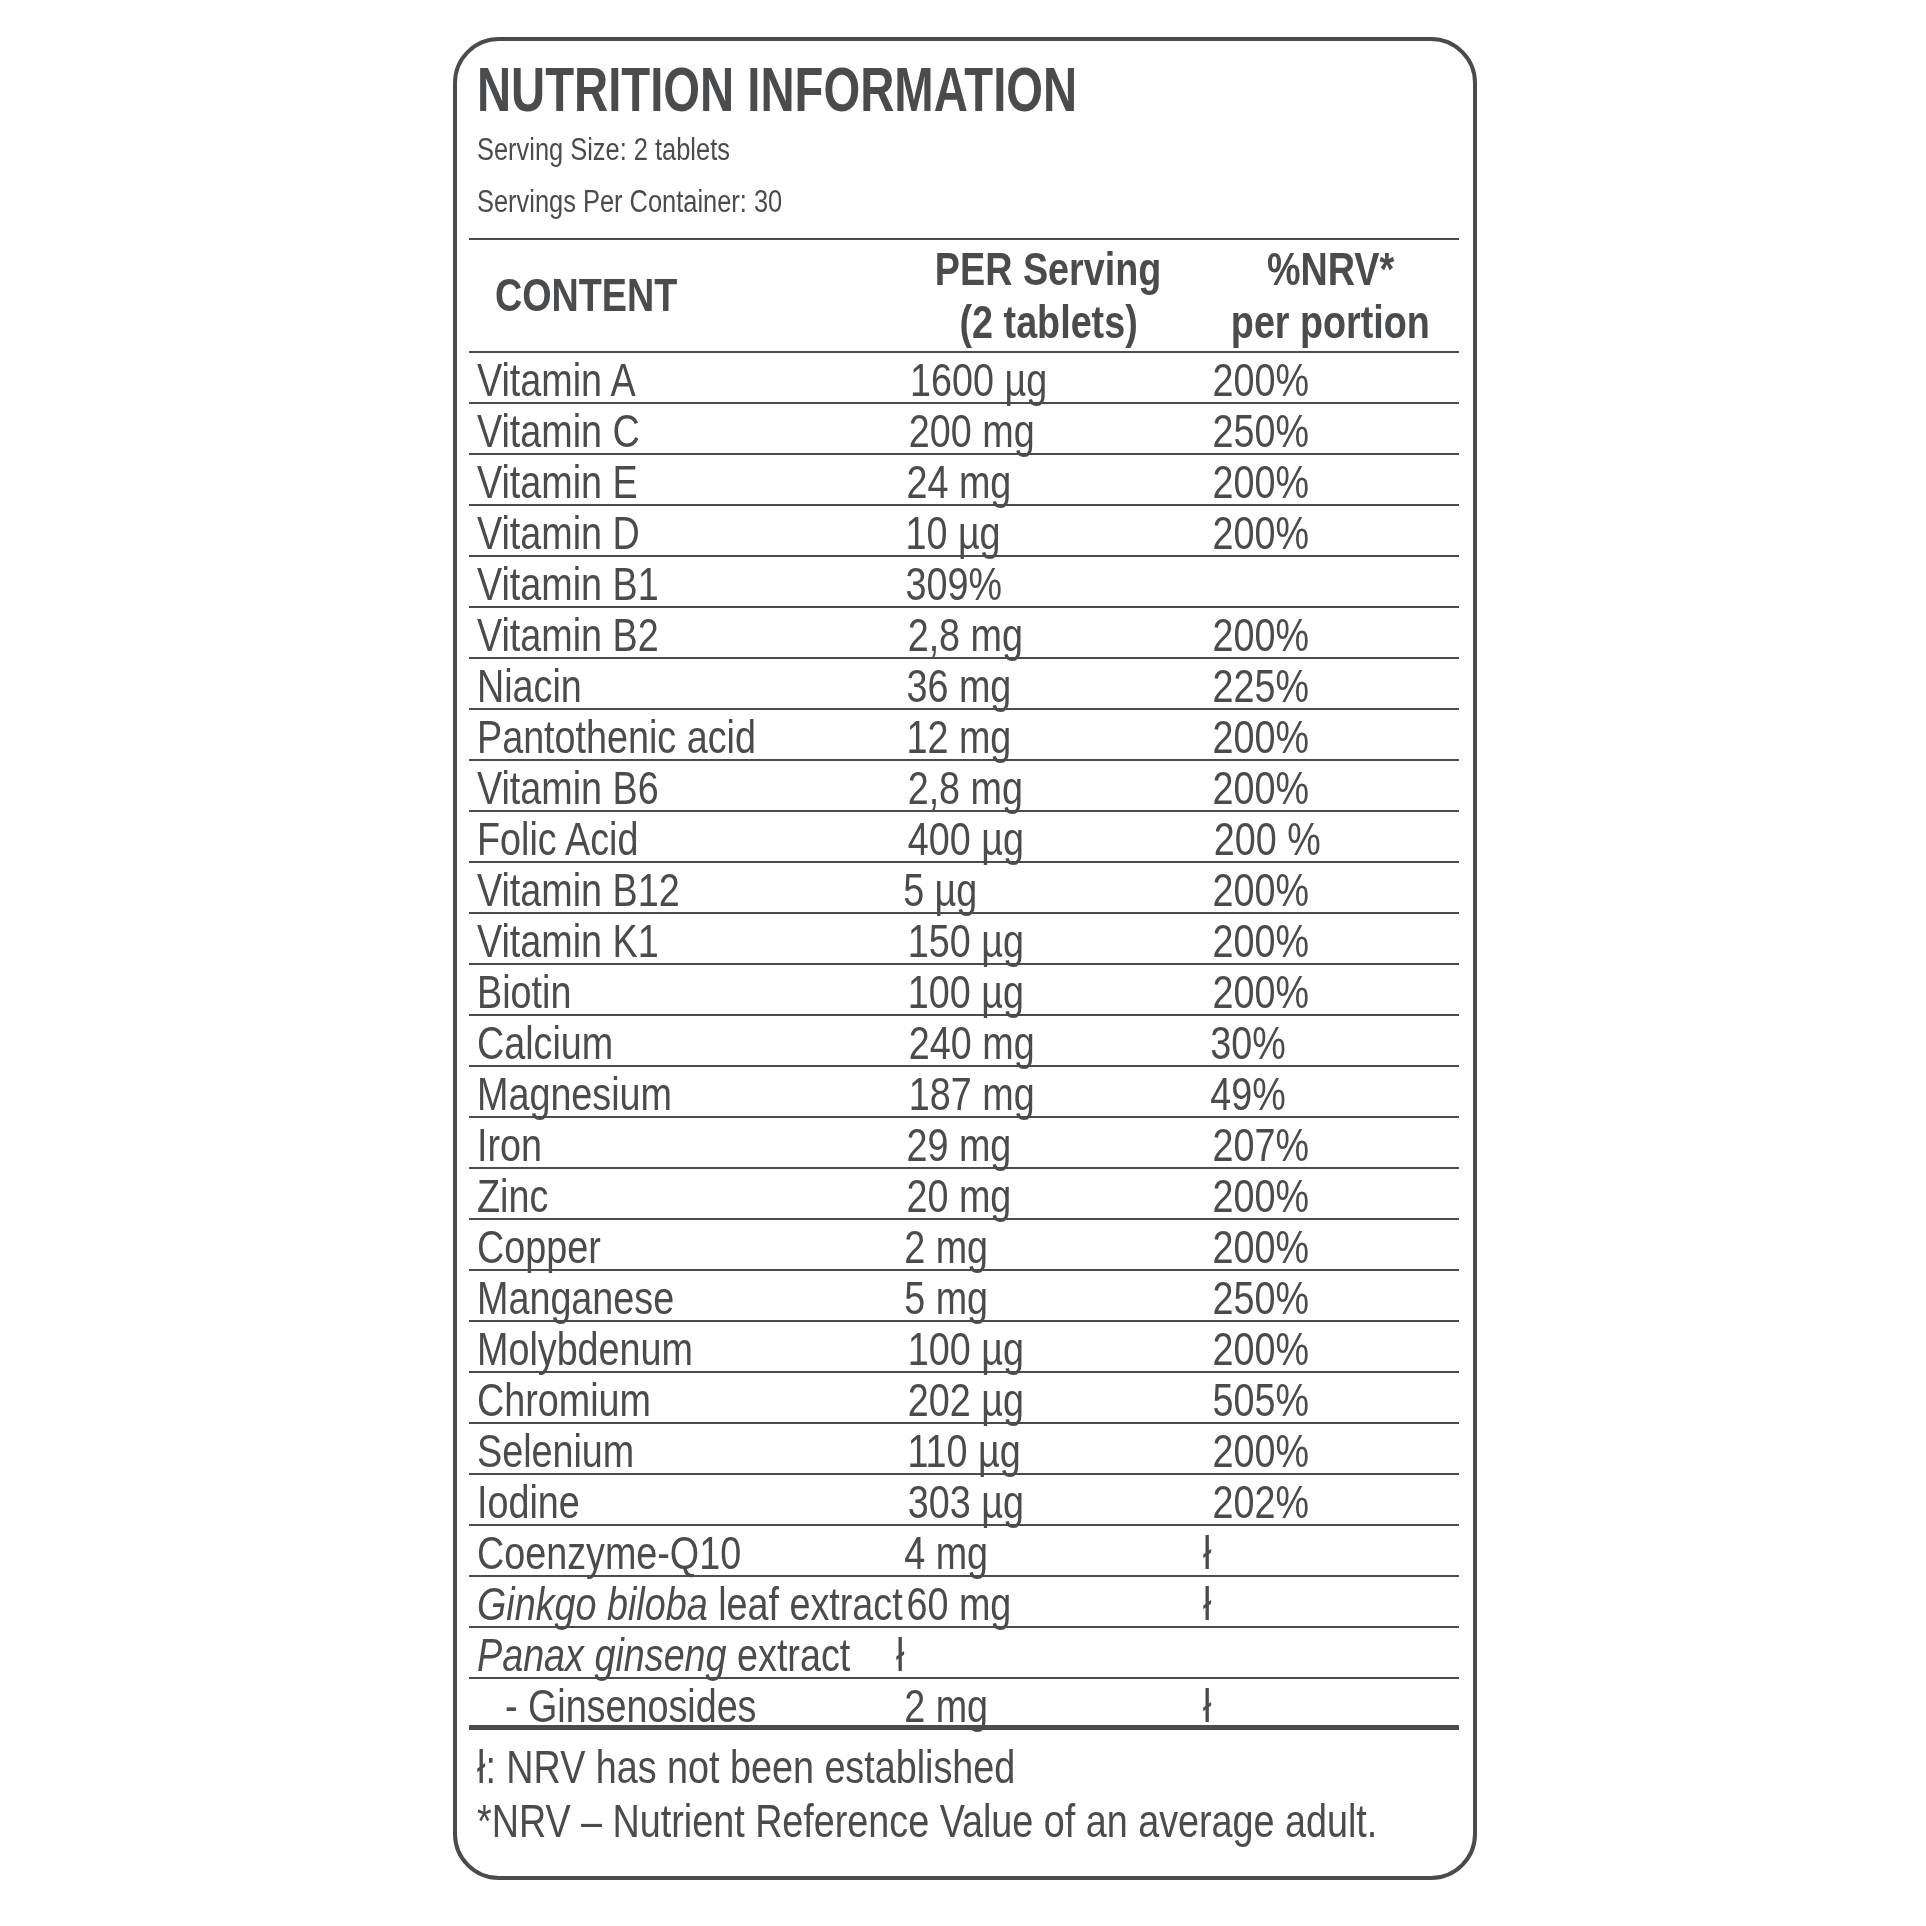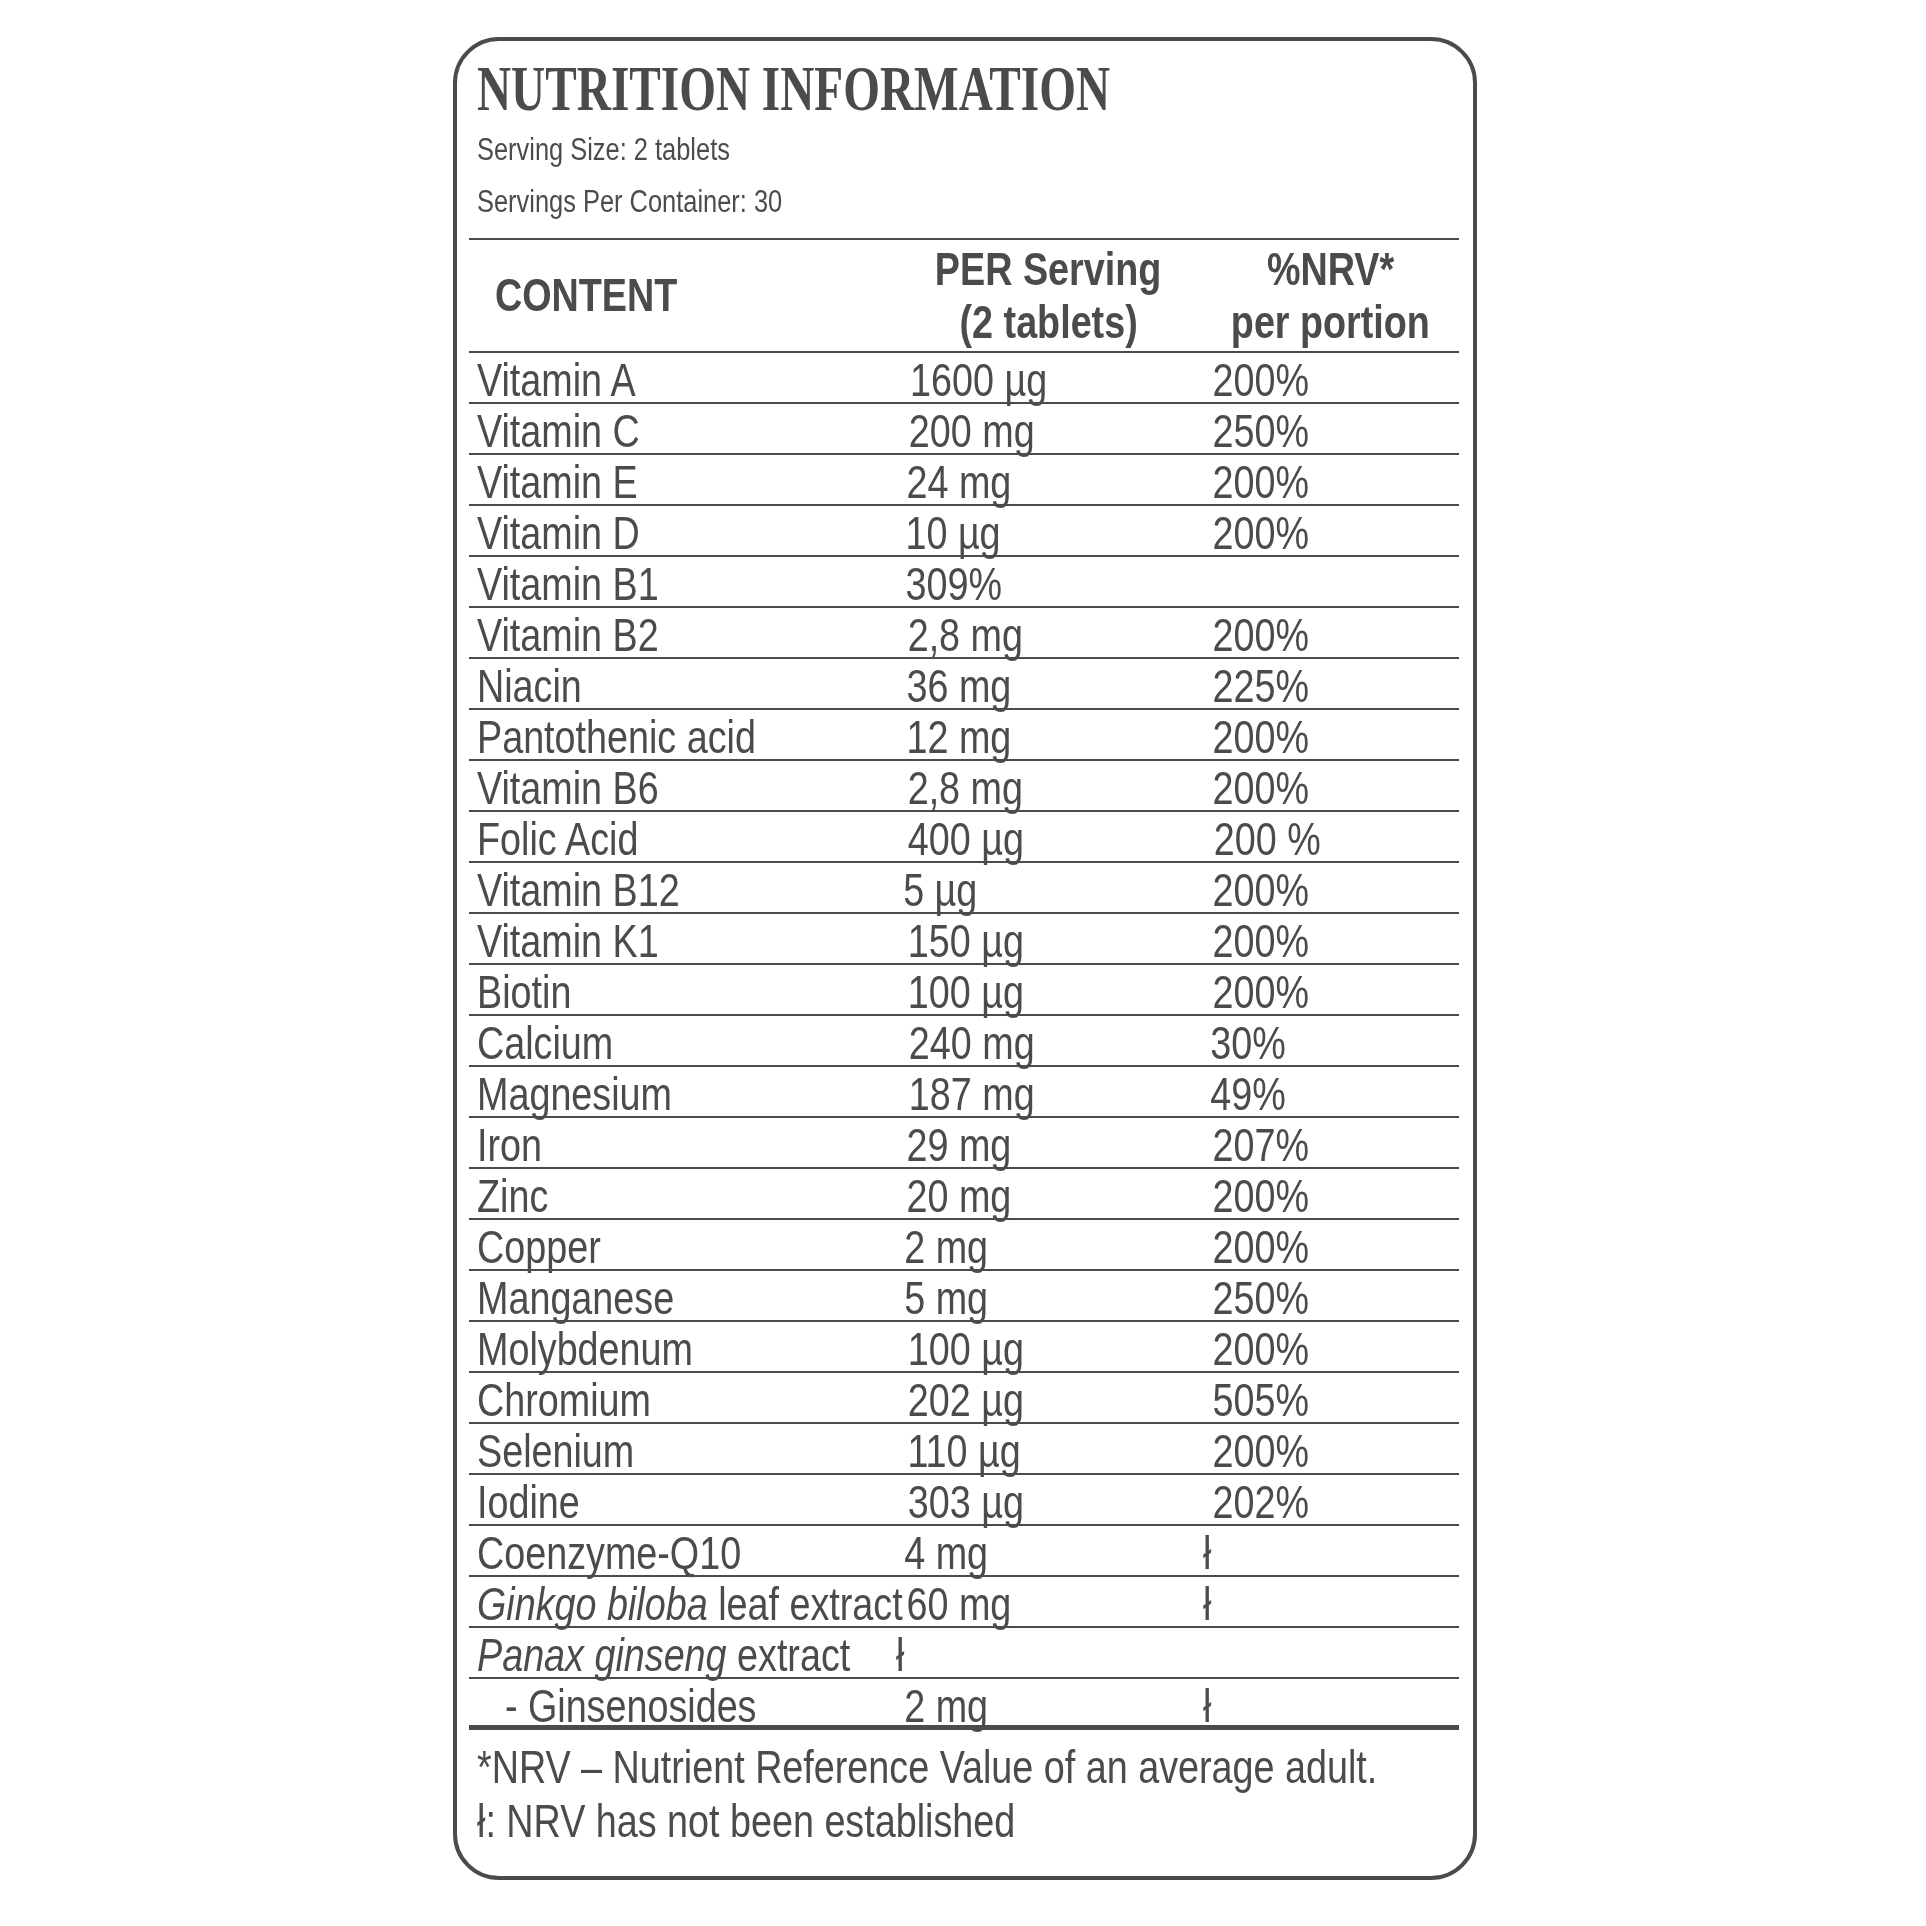--- a/index.html
+++ b/index.html
@@ -40,21 +40,20 @@
     transform: scaleX(0.82);
     transform-origin: 50% 50%;
     white-space: nowrap;
   }
   .title {
     font-size: 63px;
     line-height: 69px;
     font-weight: bold;
     padding-left: 8px;
     letter-spacing: 0;
-    font-family: Liberation Serif, serif;
   }
   .title .cxl { transform: scaleX(0.75); }
   .subline {
     font-size: 31px;
     line-height: 52px;
     padding-left: 8px;
   }
   .sep {
     border-top: 2px solid #4a4b4d;
     margin-top: 10px;
@@ -282,21 +281,21 @@
 
   <div class="row">
     <span class="cell name"><span class="cxl indent">- Ginsenosides</span></span>
     <span class="cell amount"><span class="cxc">2 mg</span></span>
     <span class="cell nrv"><span class="cxc">ł</span></span>
   </div>
 </div>
 
   <div class="footnote">
     <div>
+      <span class="cxl">ł: NRV has not been established</span>
+    </div>
+    <div>
       <span class="cxl">*NRV – Nutrient Reference Value of an average adult.</span>
     </div>
-    <div>
-      <span class="cxl">ł: NRV has not been established</span>
-    </div>
   </div>
 
 </div>
 
 
 </body></html>

